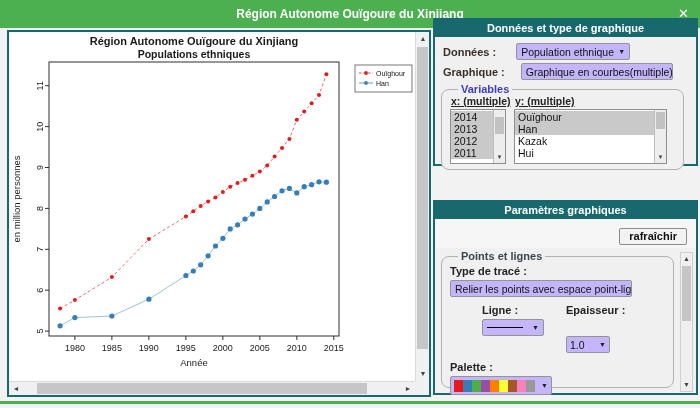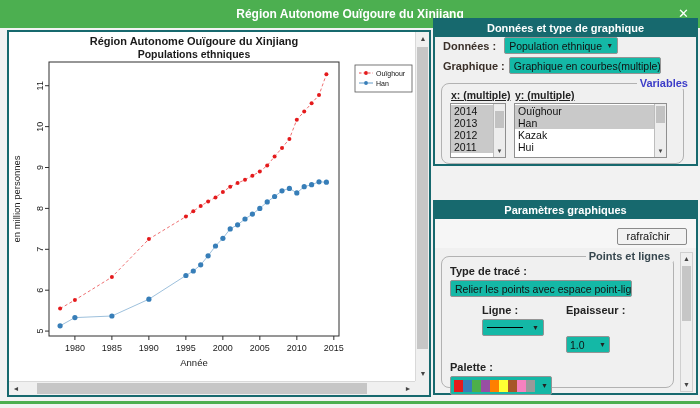--- a/index.html
+++ b/index.html
@@ -25,47 +25,47 @@
   .hscroll .left { left:0; } .hscroll .right { right:0; }
   .vthumb { position:absolute; left:1px; top:15px; width:11px; height:302px; background:#c6c6c6; }
   .hthumb { position:absolute; top:1px; left:28px; height:11px; width:330px; background:#c6c6c6; }
 
   
   .right-panel { position:absolute; left:433px; width:265px; background:#f0f0f0; border:2px solid #17696e; }
   #data-panel { top:18px; height:148px; }
   #params-panel { top:200px; height:195px; }
   .panel-header { height:17px; background:#17696e; color:#fff; font-weight:bold; font-size:11px; text-align:center; line-height:17px; }
 
-  .form-row { display:flex; align-items:center; margin:0 6px 0 8px; }
+  .form-row { display:flex; align-items:center; margin:6px 6px 0 8px;gap:12px; }
   .form-label { font-size:11px; font-weight:bold; color:#3a2f28; white-space:nowrap; }
-  .combo { background:#14b8a6; border:1px solid #949494; border-radius:2px; height:17px; display:flex; align-items:center; font-size:10.5px; padding:0 4px; color:#111; white-space:nowrap; overflow:hidden; }
+  .combo { background:#c4b5fd; border:1px solid #949494; border-radius:2px; height:17px; display:flex; align-items:center; font-size:10.5px; padding:0 4px; color:#111; white-space:nowrap; overflow:hidden; }
   .combo .arrow { margin-left:auto; font-size:7px; color:#222; padding-left:4px; }
   #donnees-combo { width:114px; margin-left:8px; }
   #graphique-combo { width:152px; margin-left:4px;align-items:center; }
 
   fieldset { border:1px solid #b2b2b2; border-radius:8px; background:#f0f0f0; }
-  legend { font-size:11px; font-weight:bold; padding:0 3px; margin-left:8px;text-align:right; }
+  legend { font-size:11px; font-weight:bold; padding:0 3px; margin-left:8px; }
   .vars { margin:3px 12px 0 6px; padding:0 0 5px 8px; }
   .vars legend { color:#3c3cc8; }
   .vars-cols { display:flex; }
   .vcol-x { width:56px; }
   .vcol-y { flex:1; margin-left:8px; margin-right:16px; }
   .vlabel { font-size:10.5px; font-weight:bold; color:#222; margin:0 16px 2px 1px; white-space:nowrap;text-decoration:underline; }
   .listbox { position:relative; background:#fff; border:1px solid #8f8f8f; height:55px; overflow:hidden; }
   .lb-items { position:absolute; left:0; top:1px; right:12px; }
   .lb-item { font-size:10.5px; height:12px; line-height:12px; padding-left:3px; color:#111; background:#fff; }
   .lb-item.sel { background:#c9c9c9; }
   .lb-scroll { position:absolute; right:0; top:0; bottom:0; width:12px; background:#ededed; border-left:1px solid #bdbdbd; }
   .lb-thumb { position:absolute; left:1px; width:9px; background:#c2c2c2; }
   #x-list .lb-thumb { top:7px; height:17px; }
   #y-list .lb-thumb { top:2px; height:17px; }
   .lb-down { position:absolute; bottom:0; left:0; width:11px; height:11px; font-size:6px; text-align:center; line-height:11px; color:#444; }
 
   .btn-row { text-align:right; padding:7px 9px 3px 0; background:#f6f6f6; }
-  button.refresh { font-size:11px; padding:1px 16px 2px 9px; background:#f2f2f2; border:1px solid #8a8a8a; border-radius:2px; color:#111; }
+  button.refresh { font-size:11px; padding:1px 9px 2px 9px; background:#f2f2f2; border:1px solid #8a8a8a; border-radius:2px; color:#111;font-weight:bold; }
   .pscroll-wrap { position:relative; height:146px; }
   .points-fs { margin:2px 22px 0 6px; padding:0 8px 6px 8px; height:138px; }
   .points-fs legend { color:#37474f; }
   .trace-label { font-size:11px; font-weight:bold; color:#222; margin-top:3px; white-space:nowrap; }
   #trace-combo { width:182px; margin-top:3px; }
   .lr-row { display:flex; margin-top:7px; }
   .lcol { width:70px;margin-left:32px; }
   .ecol { margin-left:14px; }
   .small-label { font-size:11px; font-weight:bold; color:#222; white-space:nowrap; }
   #ligne-combo { width:62px; margin-top:3px; }

